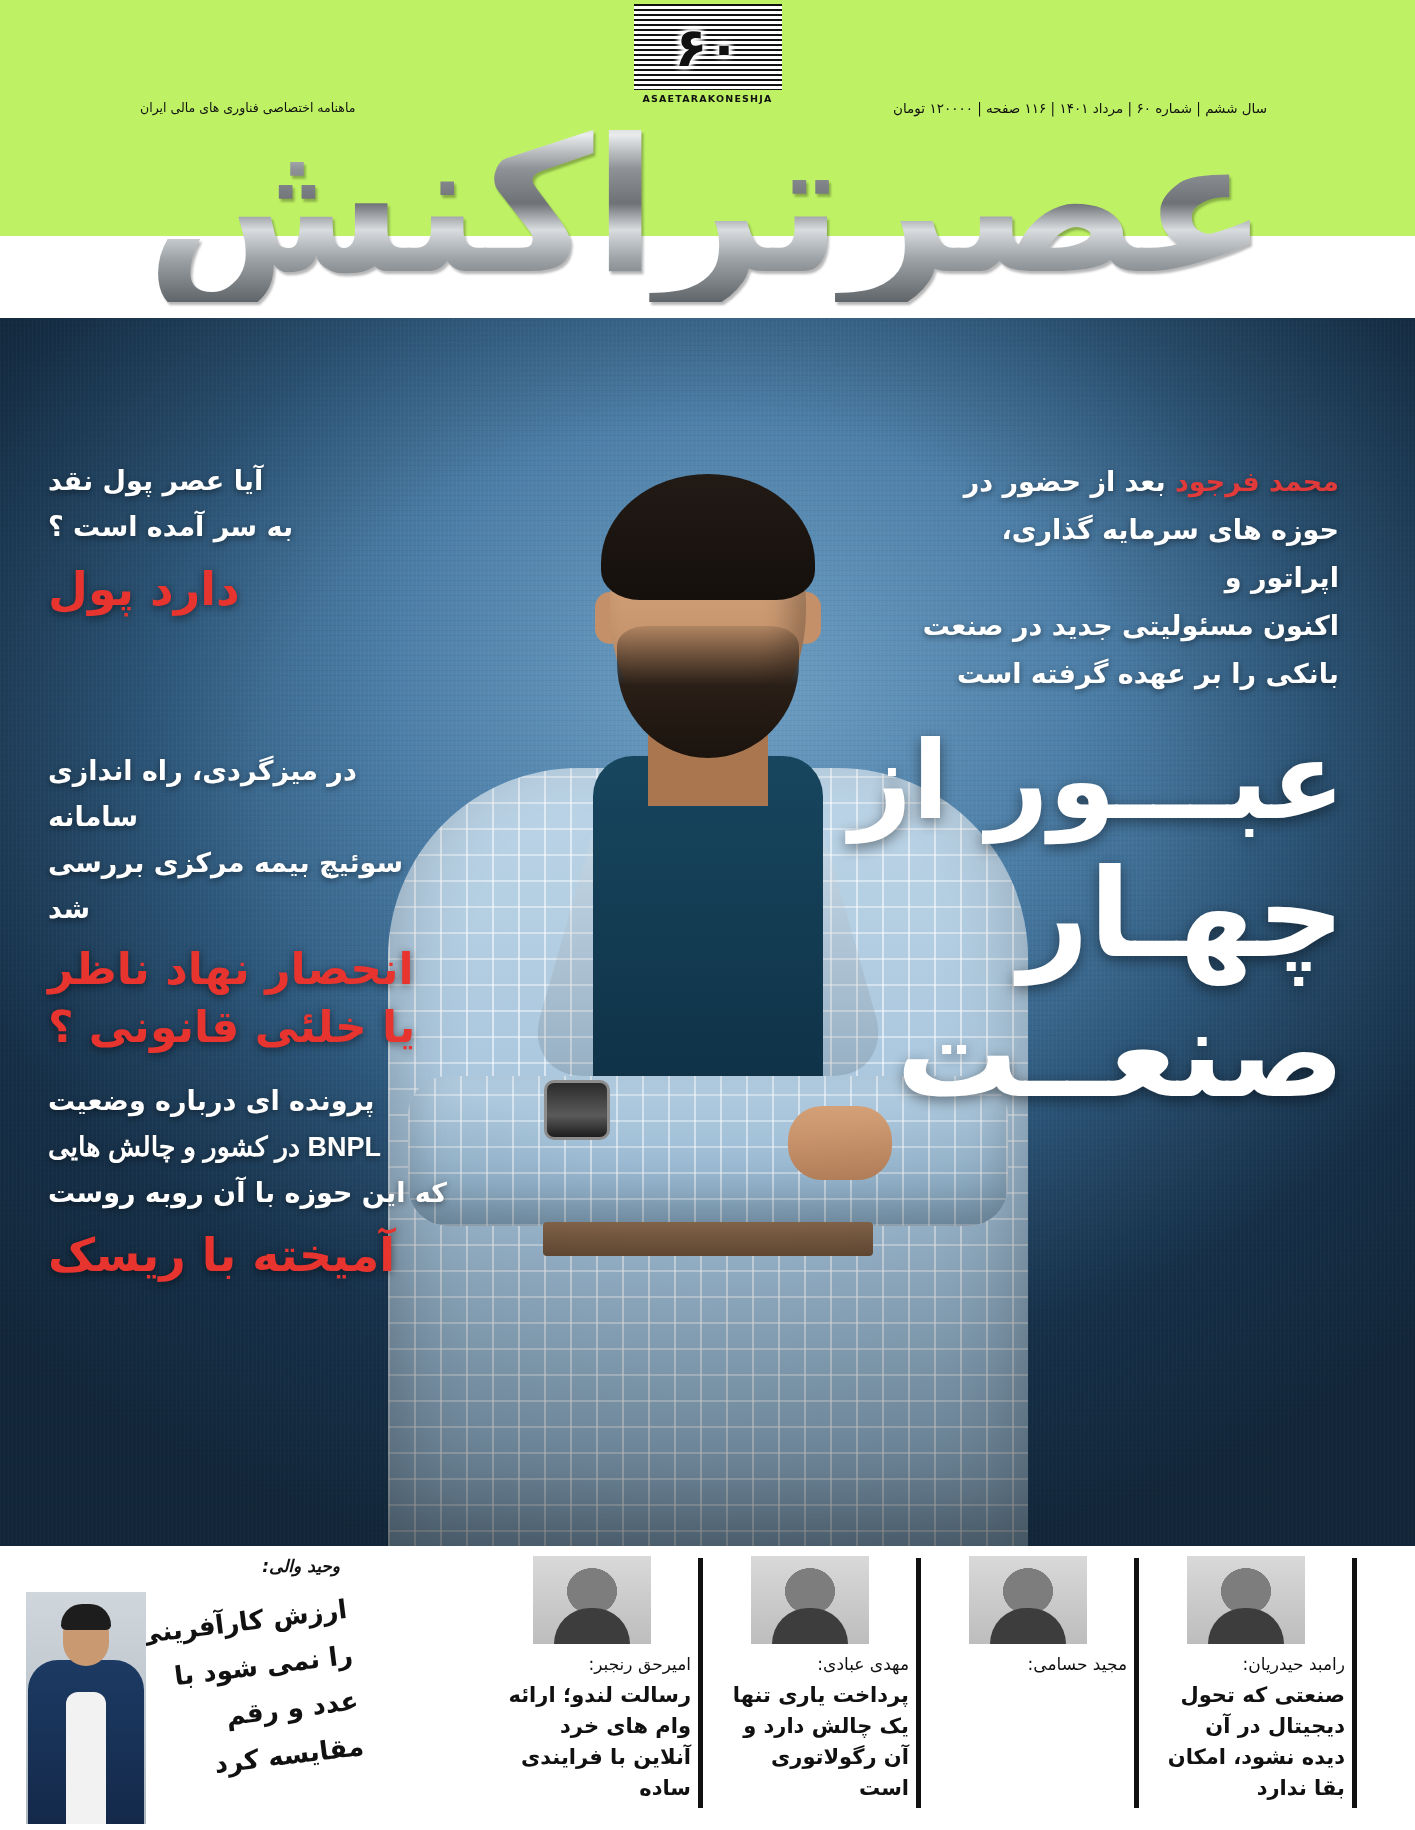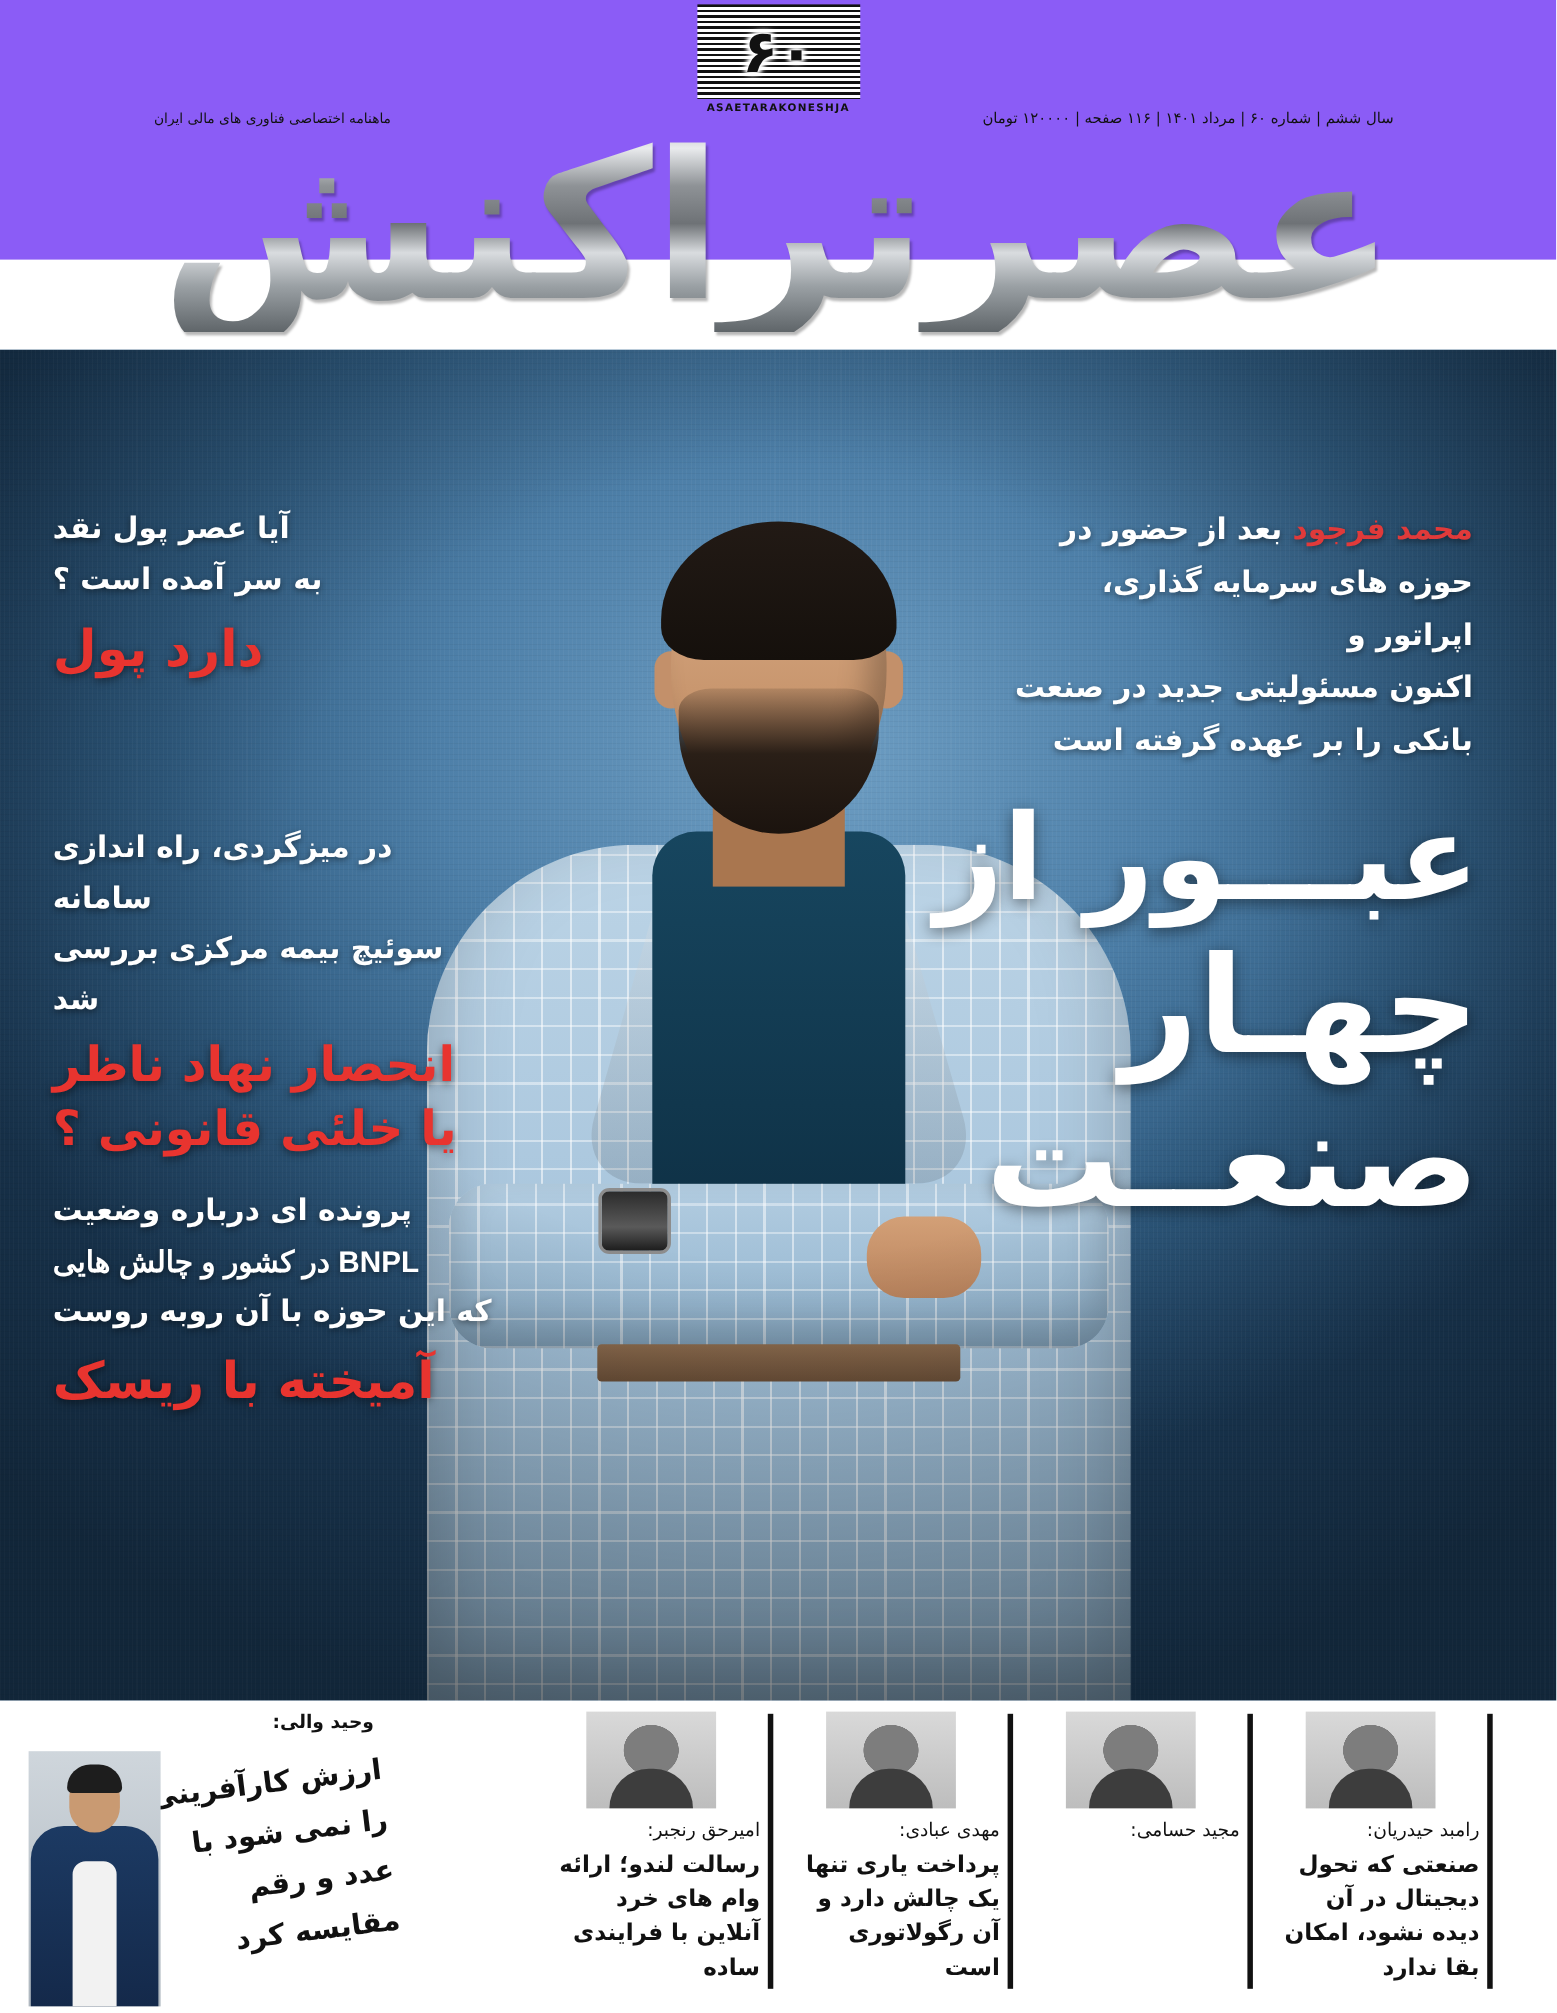--- a/index.html
+++ b/index.html
@@ -16,21 +16,21 @@
     height: 1830px;
     background: #ffffff;
     overflow: hidden;
   }
 
   
   .masthead {
     position: relative;
     width: 1415px;
     height: 236px;
-    background: #8b5cf6;
+    background: #bef264;
   }
   .logo-mark {
     position: absolute;
     left: 50%;
     transform: translateX(-50%);
     top: 4px;
     width: 160px;
     height: 110px;
     text-align: center;
   }
@@ -385,20 +385,21 @@
     width: 320px;
     height: 272px;
   }
   .promo-name {
     position: absolute;
     top: 4px; right: 6px;
     font-size: 17px;
     font-weight: bold;
     color: #111;
     direction: rtl;
+    font-style: italic;
   }
   .promo-quote {
     position: absolute;
     top: 34px; right: 2px;
     width: 214px;
     text-align: right;
     direction: rtl;
     font-size: 26px;
     line-height: 46px;
     font-weight: bold;

